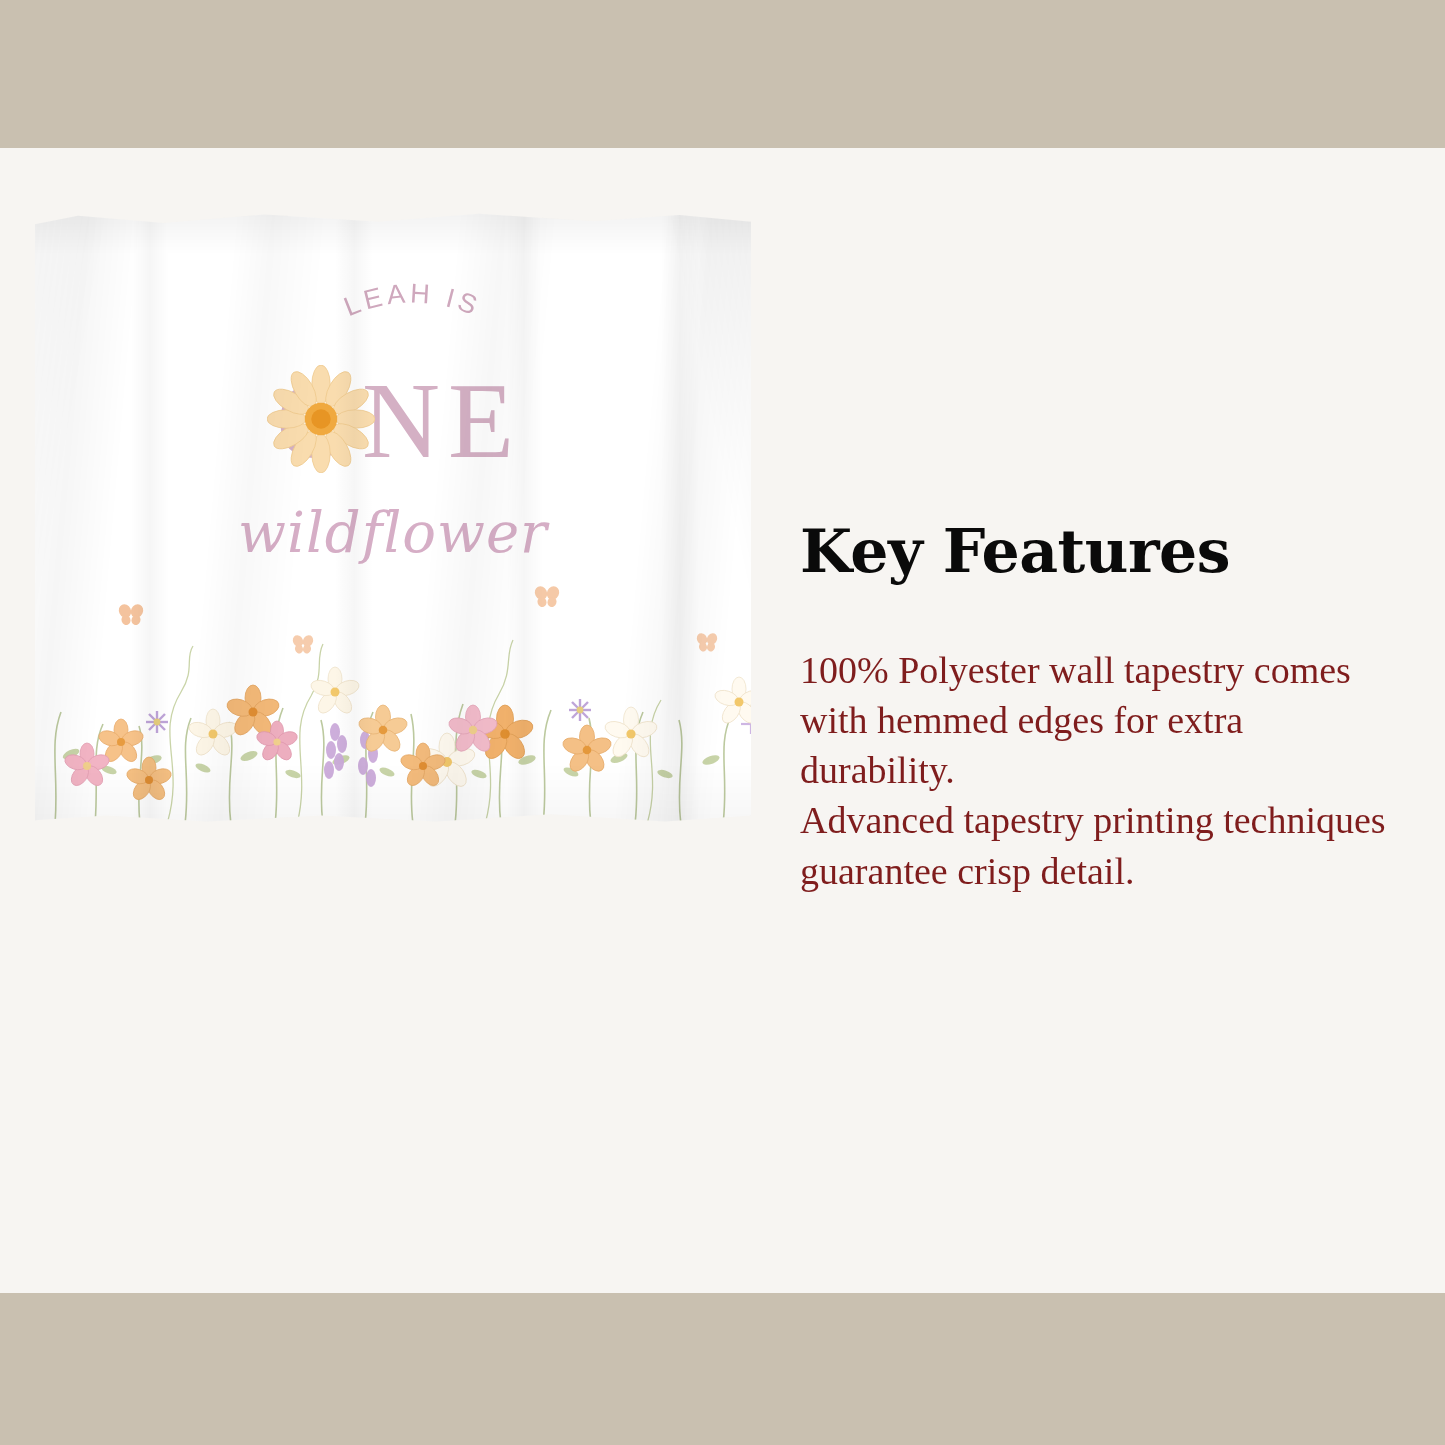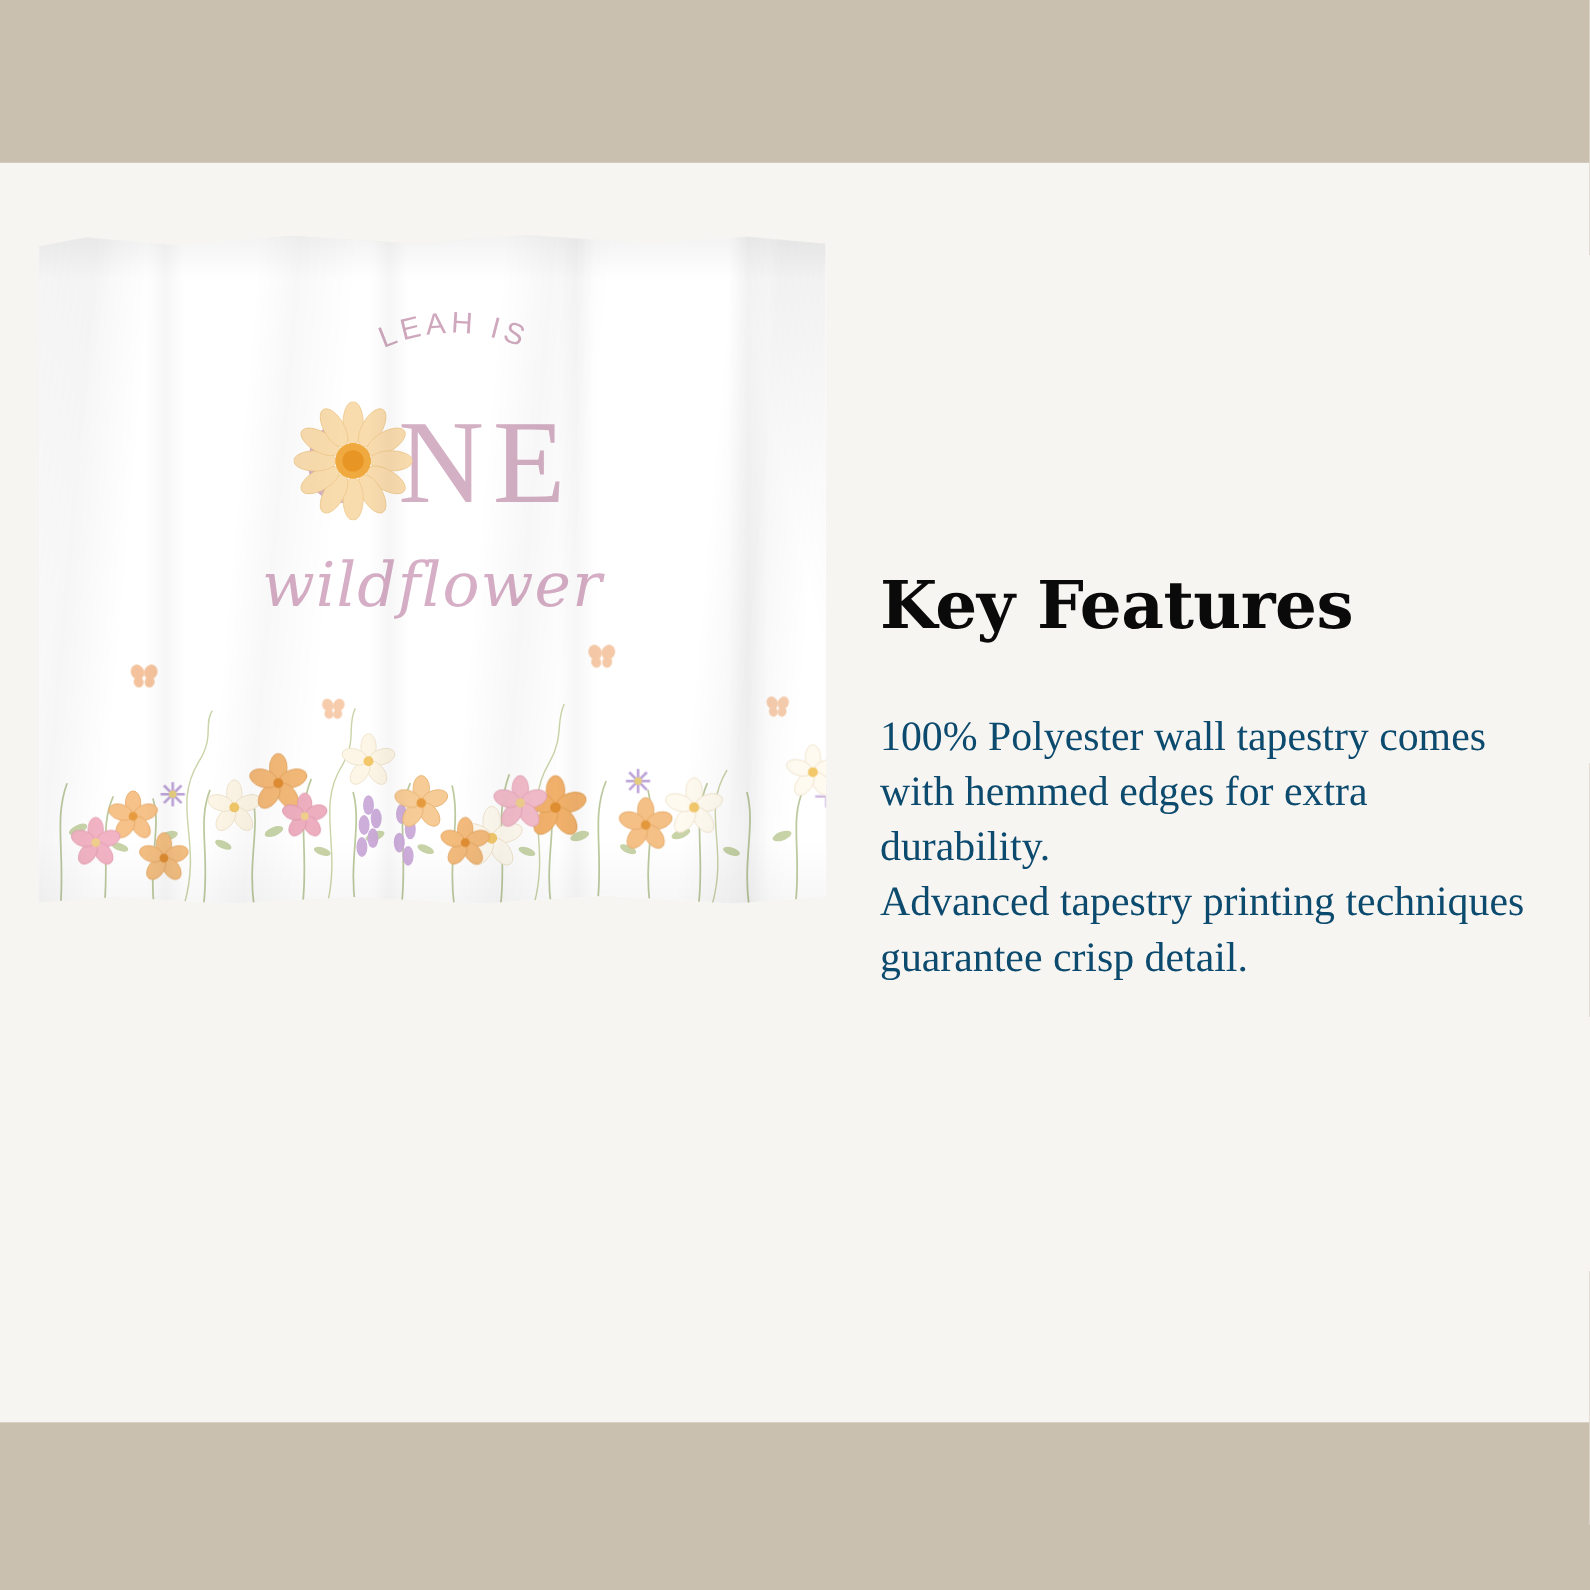--- a/index.html
+++ b/index.html
@@ -167,21 +167,21 @@
     font-size: 60px;
     color: #0a0a0a;
     letter-spacing: -0.5px;
     line-height: 1.05;
   }
   .feature-p {
     margin: 0;
     font-family: "Liberation Serif", serif;
     font-size: 38px;
     line-height: 1.32;
-    color: #0c4a6e;
+    color: #7f1d1d;
   }
   .p1 { margin-top: 62px; }
   .p2 { }
 </style>
 </head>
 <body>
 
 <div class="page">
 
   <div class="band band-main"></div>

